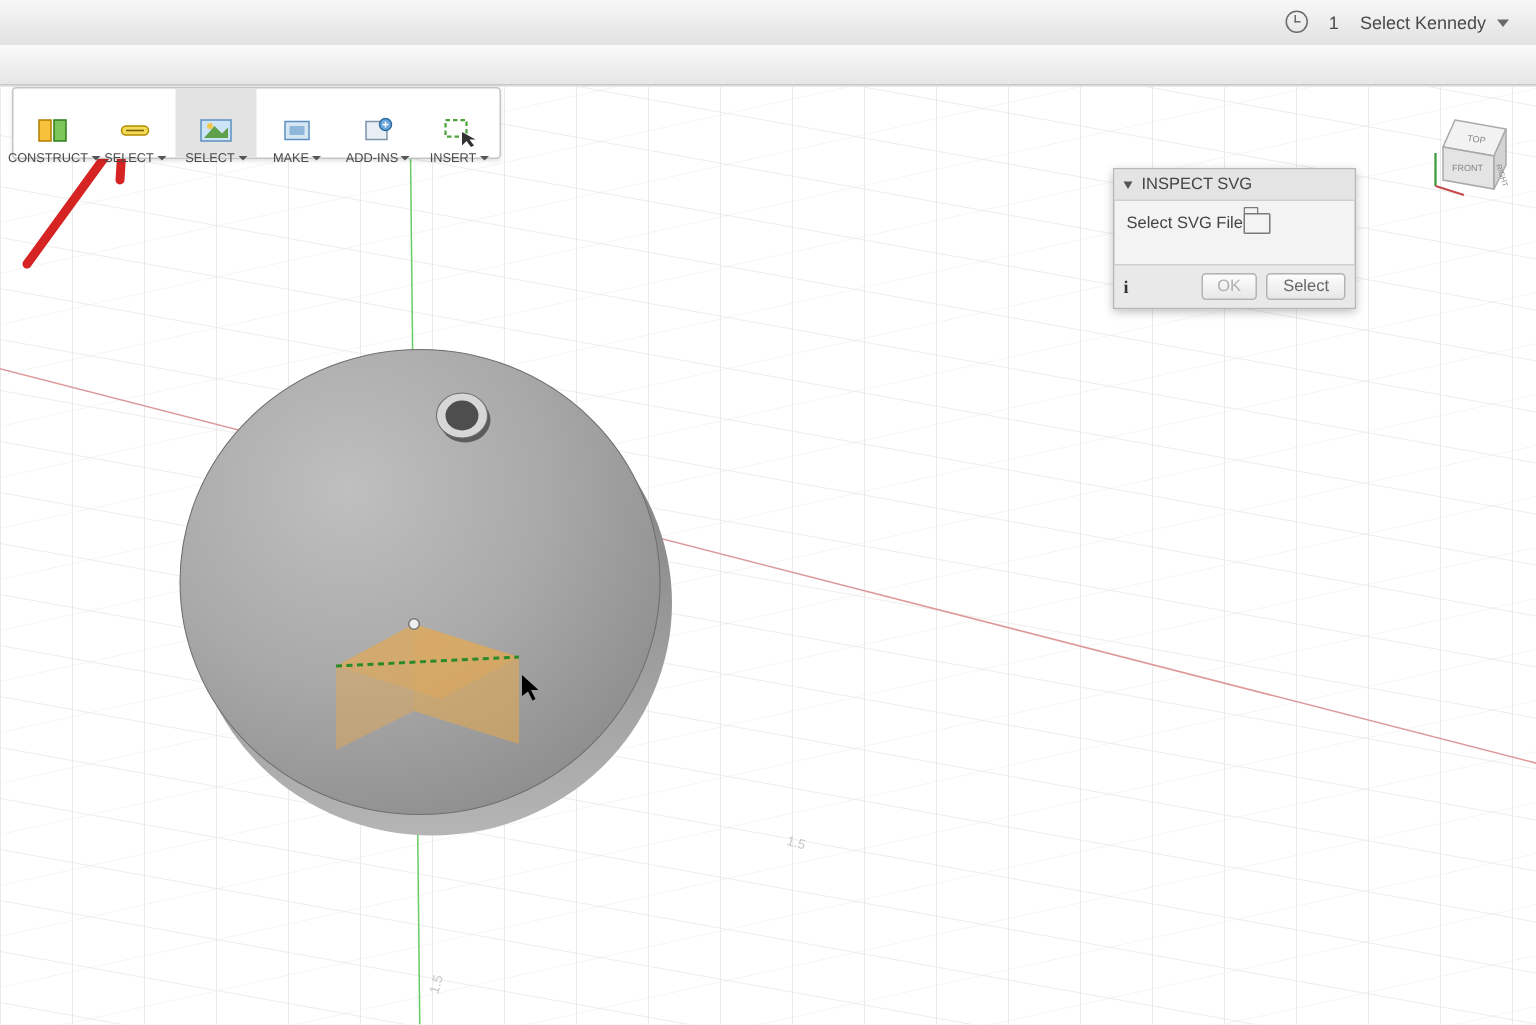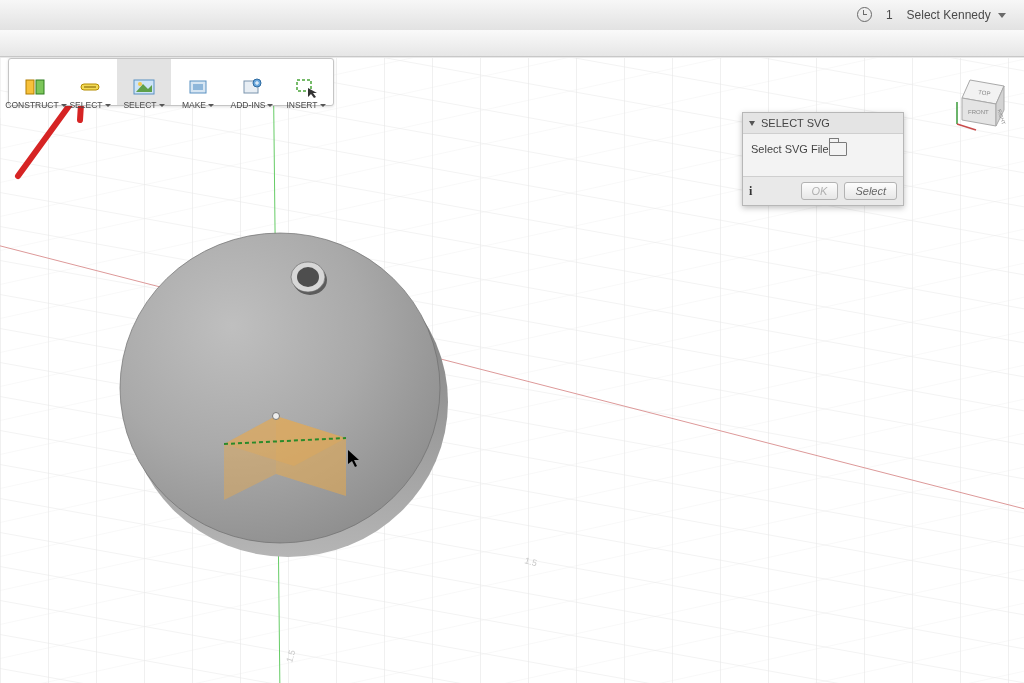--- a/index.html
+++ b/index.html
@@ -33,21 +33,21 @@
   
   .dialog{position:absolute;right:120px;top:112px;width:160px;background:#f3f3f3;border:1px solid #b7b7b7;
     box-shadow:0 2px 6px rgba(0,0,0,.25);font-size:11px;color:#444;}
   .dlg-title{background:#e4e4e4;padding:4px 6px;border-bottom:1px solid #cfcfcf;display:flex;align-items:center;gap:6px;}
   .dlg-title .tri{width:0;height:0;border-left:3.5px solid transparent;border-right:3.5px solid transparent;border-top:5px solid #555;}
   .dlg-body{padding:8px 8px 20px;display:flex;align-items:center;}
   .folder{width:16px;height:12px;border:1.3px solid #7a7a7a;border-radius:1px;position:relative;}
   .folder:before{content:"";position:absolute;left:-1px;top:-5px;width:8px;height:4px;border:1.3px solid #7a7a7a;border-bottom:none;border-radius:1px 1px 0 0;}
   .dlg-foot{background:#e9e9e9;border-top:1px solid #cfcfcf;padding:5px 6px;display:flex;align-items:center;justify-content:flex-end;gap:6px;}
   .dlg-foot .info{margin-right:auto;font-weight:bold;font-family:Georgia,serif;font-size:12px;color:#333;}
-  .btn{border:1px solid #b3b3b3;background:linear-gradient(#fdfdfd,#e7e7e7);padding:2px 10px;border-radius:3px;color:#666;font-size:11px;cursor:pointer;font-style:italic;}
+  .btn{border:1px solid #b3b3b3;background:linear-gradient(#fdfdfd,#e7e7e7);padding:2px 10px;border-radius:3px;color:#666;font-size:11px;cursor:pointer;}
   .btn.disabled{color:#b0b0b0;cursor:default;}
   
   .arrow{position:absolute;left:210px;top:468px;pointer-events:none;}
 </style>
 </head>
 <body>
 
 <div class="titlebar">
   <div class="right">
     <span class="clock"></span>
@@ -198,21 +198,21 @@
     <text x="16" y="42" font-size="6" fill="#888">FRONT</text>
     <text x="44" y="40" font-size="5" fill="#888" transform="rotate(72 46 40)">RIGHT</text>
     <line x1="5" y1="52" x2="5" y2="30" stroke="#3a9b3a" stroke-width="1.5"></line>
     <line x1="5" y1="52" x2="24" y2="58" stroke="#c84b4b" stroke-width="1.5"></line>
   </svg>
 </div>
 
 <div class="dialog">
   <div class="dlg-title">
     <span class="tri"></span>
-    <span>SELECT SVG</span>
+    <span>INSPECT SVG</span>
   </div>
   <div class="dlg-body">
     <span>Select SVG File</span>
     <span class="folder"></span>
   </div>
   <div class="dlg-foot">
     <span class="info">i</span>
     <span class="btn disabled">OK</span>
     <span class="btn">Select</span>
   </div>

